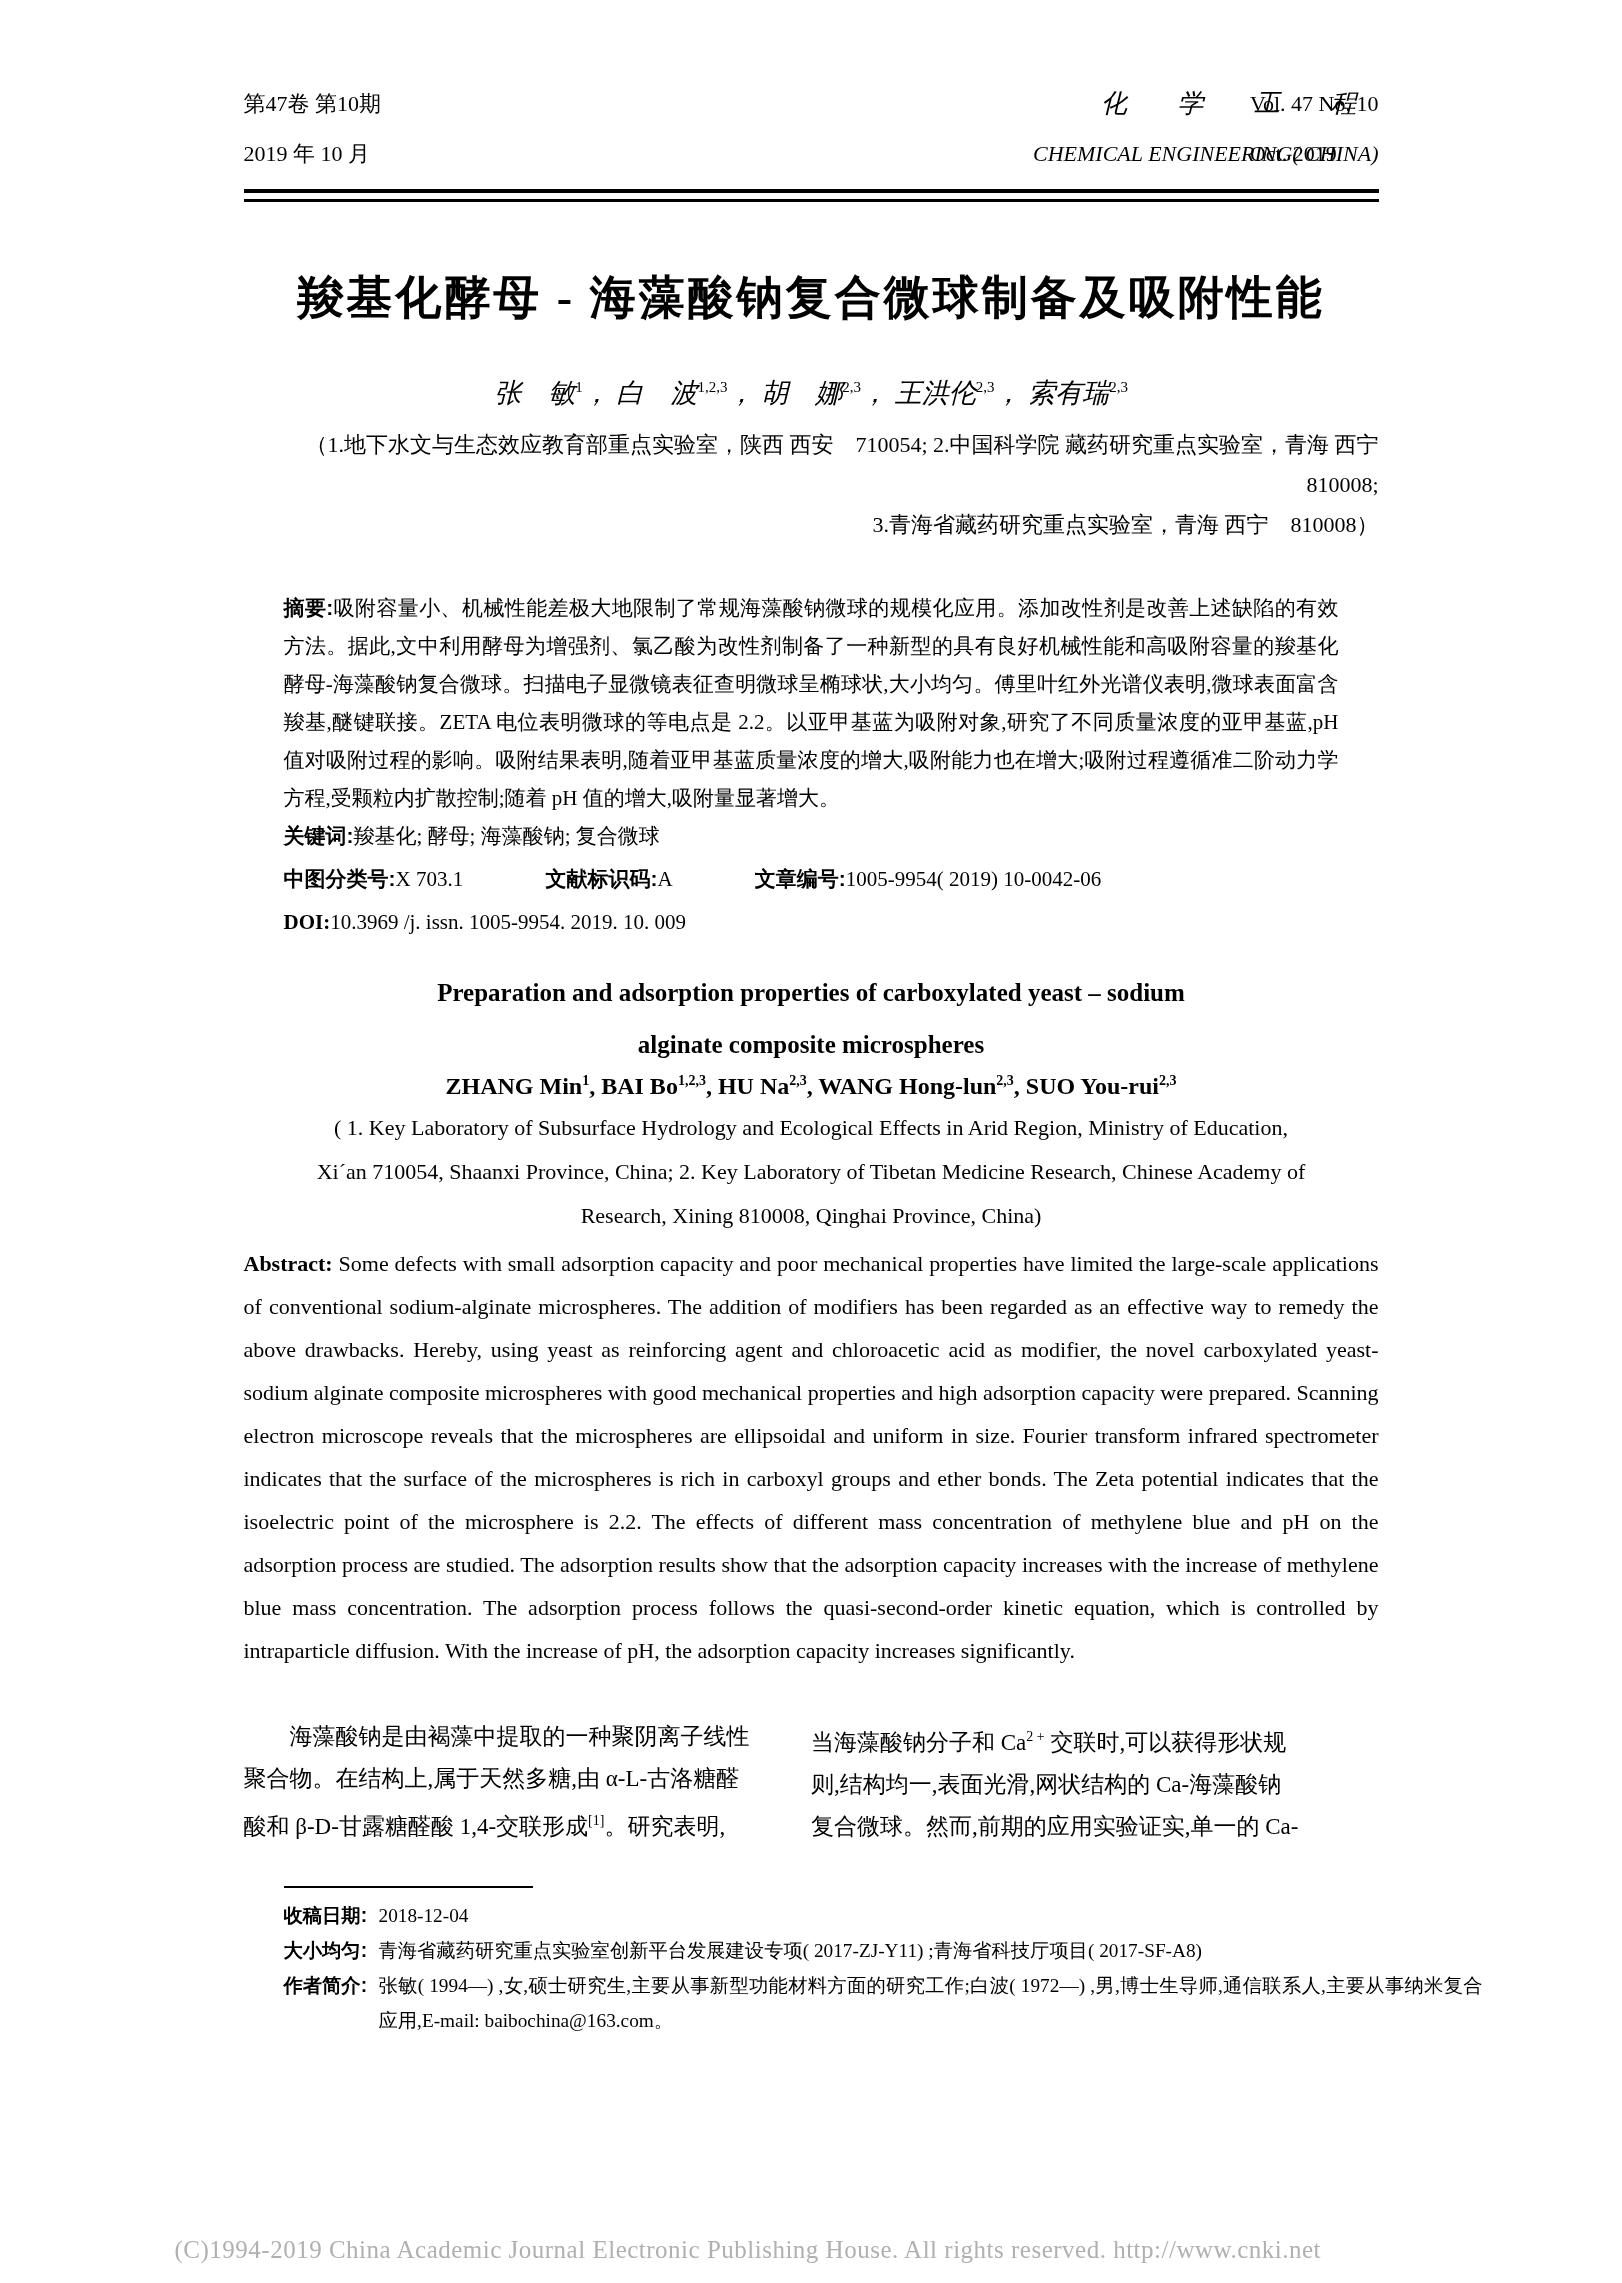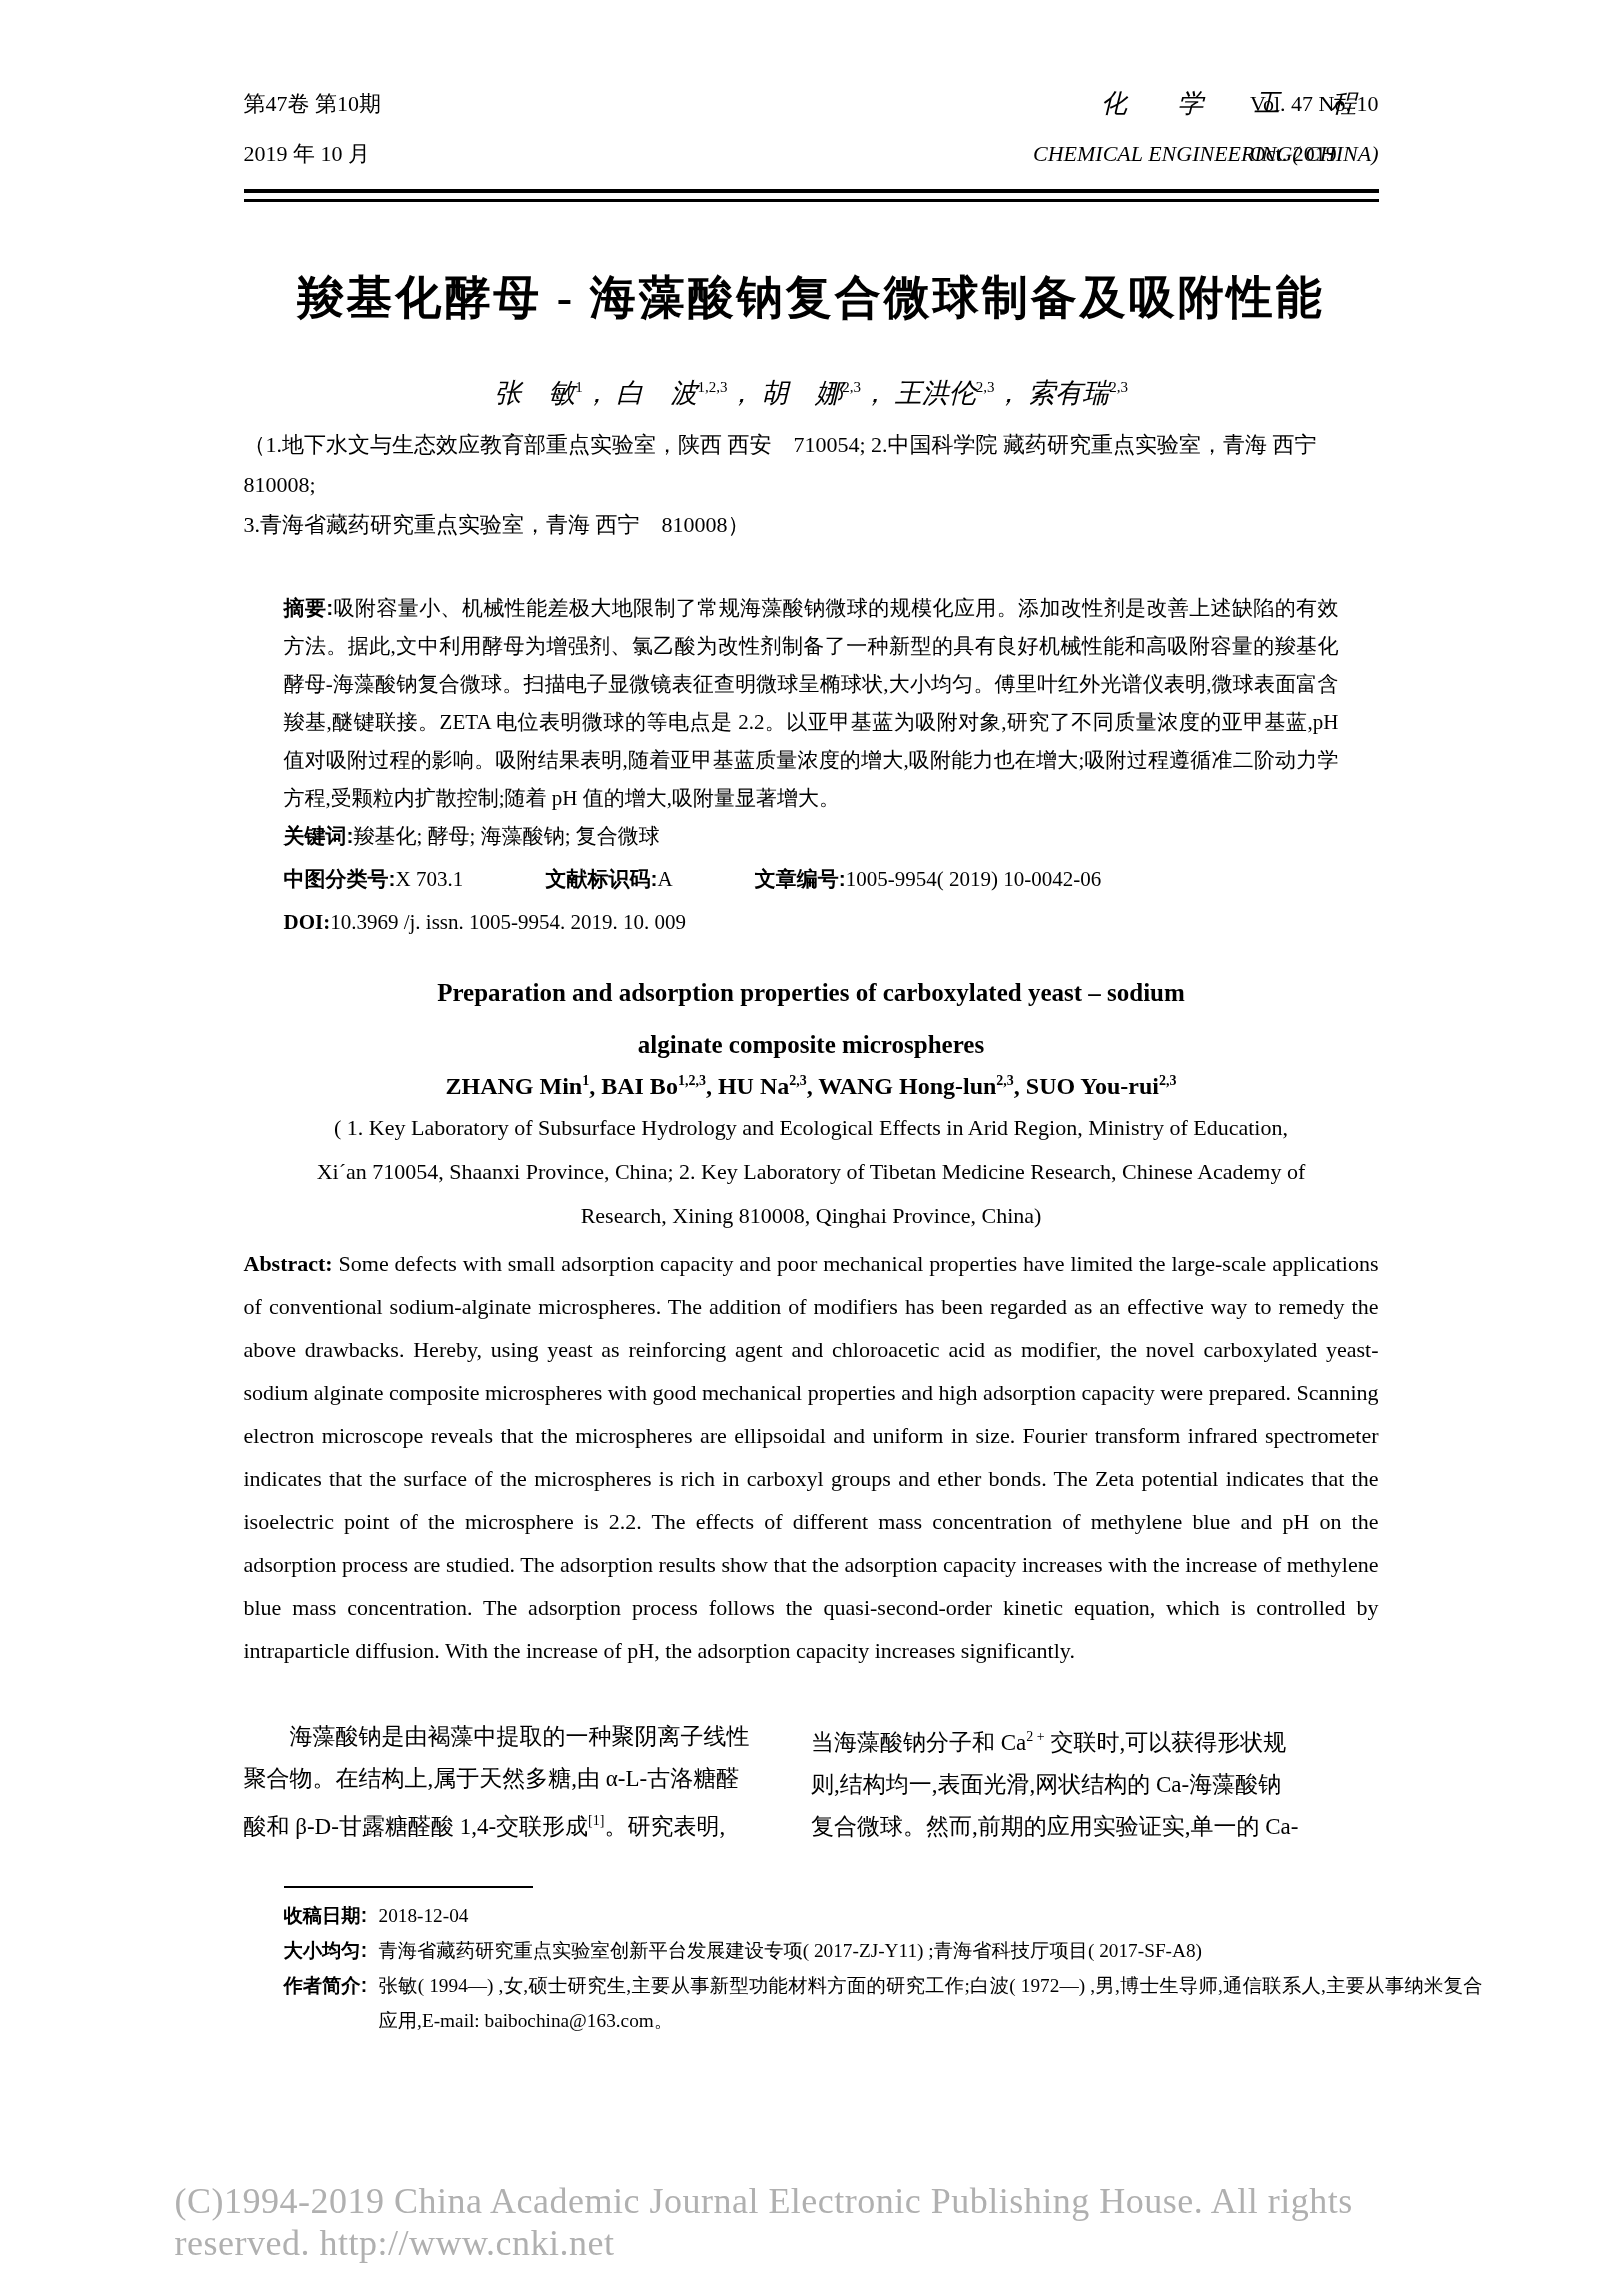--- a/index.html
+++ b/index.html
@@ -17,21 +17,21 @@
   }
   
   .header{position:relative;display:flex;justify-content:space-between;font-size:22px;line-height:50px;}
   .header-center{position:absolute;left:0;right:0;text-align:right;font-style:italic;}
   .journal-cn{font-size:26px;letter-spacing:22px;text-indent:22px;}
   .double-rule{margin-top:10px;height:6px;border-top:4px solid #000;border-bottom:3px solid #000;}
   
   .title-cn{margin-top:65px;text-align:center;font-size:46px;font-weight:bold;letter-spacing:3px;}
   .authors-cn{margin-top:46px;text-align:center;font-size:27px;font-style:italic;}
   .authors-cn sup{font-size:15px;font-style:normal;}
-  .affil-cn{margin-top:14px;text-align:left;font-size:22px;line-height:40px;}
+  .affil-cn{margin-top:14px;text-align:right;font-size:22px;line-height:40px;}
   
   .abs-block{margin-top:44px;padding:0 40px;font-size:21px;line-height:38px;text-align:justify;}
   .lbl{font-family:"Liberation Sans","DejaVu Sans",sans-serif;font-weight:bold;}
   .meta-line{margin-top:5px;}
   .meta-line .pair{margin-right:77px;}
   
   .title-en{margin-top:26px;text-align:center;font-size:25px;font-weight:bold;line-height:52px;}
   .authors-en{margin-top:2px;text-align:center;font-size:24px;font-weight:bold;}
   .authors-en sup{font-size:14px;}
   .affil-en{margin-top:6px;text-align:center;font-size:22px;line-height:44px;}
@@ -45,21 +45,21 @@
   .indent{text-indent:2em;}
   sup{vertical-align:super;}
   .body-cols sup{font-size:14px;}
   
   .foot-rule{margin-top:38px;margin-left:40px;width:249px;border-top:2px solid #000;}
   .footnotes{margin-top:10px;margin-left:40px;width:1297px;font-size:19.3px;line-height:35px;}
   .fn-row{display:flex;}
   .fn-label{flex:0 0 95px;font-family:"Liberation Sans","DejaVu Sans",sans-serif;font-weight:bold;white-space:nowrap;}
   .fn-val{flex:1;text-align:justify;}
   
-  .copyright{position:absolute;left:34px;bottom:20px;font-size:36px;color:#b0b0b0;letter-spacing:0.5px;}
+  .copyright{position:absolute;left:34px;bottom:20px;font-size:25px;color:#b0b0b0;letter-spacing:0.5px;}
 </style>
 </head>
 <body>
 
 <div class="page">
 
   <div class="header">
     <div class="header-left">
       <div>第47卷 第10期</div>
       <div>2019 年 10 月</div>

